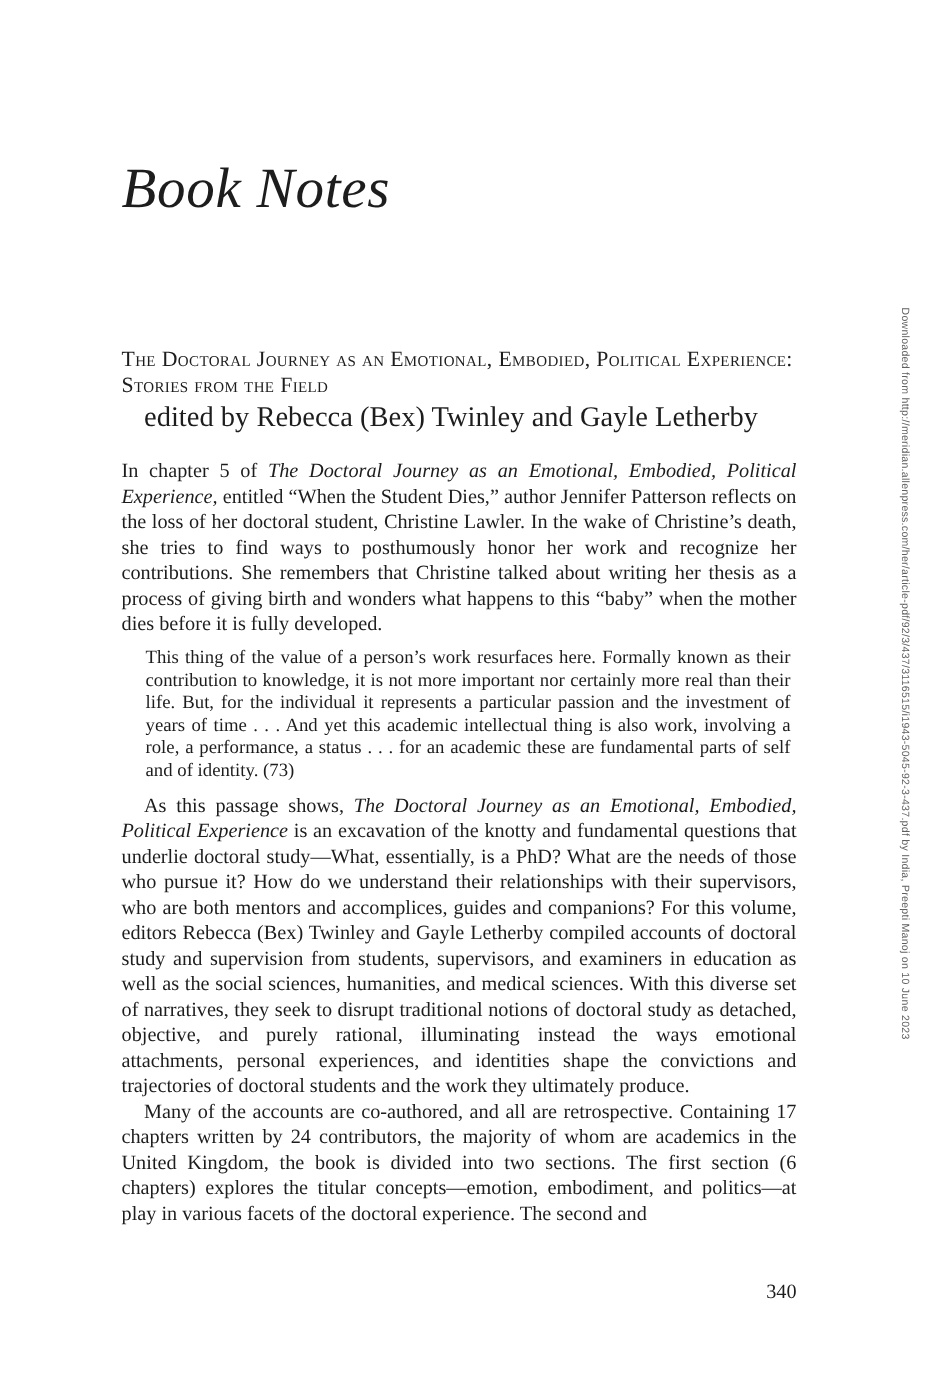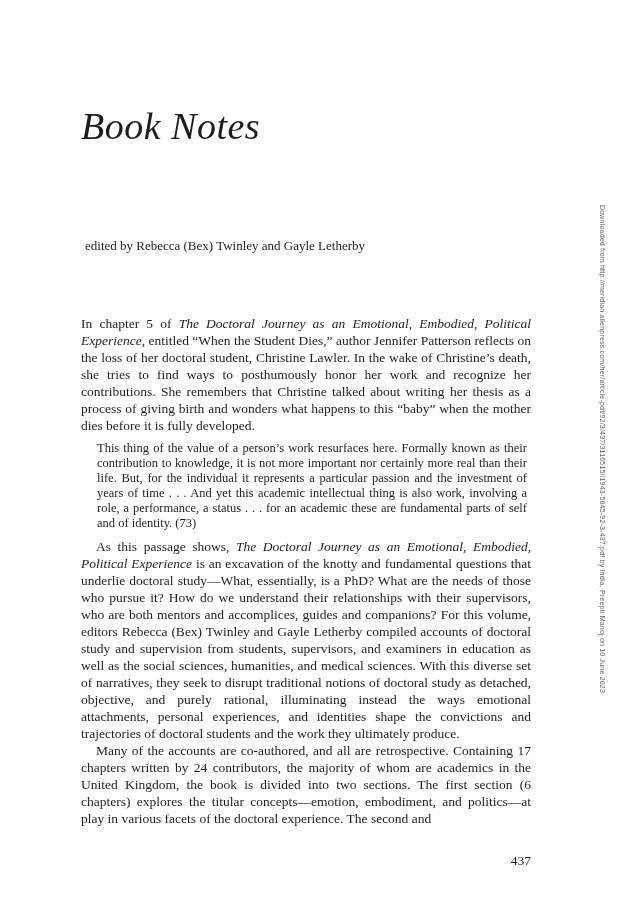--- a/index.html
+++ b/index.html
@@ -34,34 +34,34 @@
   }
   .book-title {
     margin: 0;
     font-weight: normal;
     font-variant: small-caps;
     font-size: 14.5px;
     line-height: 16.5px;
     letter-spacing: 0.25px;
   }
   .editors-line {
-    margin: 5px 0 0 4px;
-    font-size: 13px;
+    margin: 5px 0 0 15px;
+    font-size: 19px;
     line-height: 17px;
   }
   .publication-line {
     margin: 0;
     font-size: 13.5px;
     line-height: 17px;
     font-style: italic;
   }
   .body-text {
     position: absolute;
     left: 81px;
-    top: 315px;
+    top: 305px;
     width: 450px;
     font-size: 13.5px;
     line-height: 17px;
     text-align: justify;
   }
   .body-text p {
     margin: 0;
   }
   .para-indent {
     text-indent: 15px;
@@ -94,25 +94,26 @@
     color: #5f5f5f;
     white-space: nowrap;
   }
 </style>
 </head>
 <body>
 
 <h1 class="section-title">Book Notes</h1>
 
 <header class="review-header">
+  <h2 class="book-title">The Doctoral Journey as an Emotional, Embodied, Political Experience: Stories from the Field</h2>
   <p class="editors-line">edited by Rebecca (Bex) Twinley and Gayle Letherby</p>
 </header>
 
 <main class="body-text">
   <p><span>In chapter 5 of </span><span class="it">The Doctoral Journey as an Emotional, Embodied, Political Experience,</span><span> entitled “When the Student Dies,” author Jennifer Patterson reflects on the loss of her doctoral student, Christine Lawler. In the wake of Christine’s death, she tries to find ways to posthumously honor her work and recognize her contributions. She remembers that Christine talked about writing her thesis as a process of giving birth and wonders what happens to this “baby” when the mother dies before it is fully developed.</span></p>
   <blockquote class="block-quote">This thing of the value of a person’s work resurfaces here. Formally known as their contribution to knowledge, it is not more important nor certainly more real than their life. But, for the individual it represents a particular passion and the investment of years of time . . . And yet this academic intellectual thing is also work, involving a role, a performance, a status . . . for an academic these are fundamental parts of self and of identity. (73)</blockquote>
   <p class="para-indent"><span>As this passage shows, </span><span class="it">The Doctoral Journey as an Emotional, Embodied, Political Experience</span><span> is an excavation of the knotty and fundamental questions that underlie doctoral study—What, essentially, is a PhD? What are the needs of those who pursue it? How do we understand their relationships with their supervisors, who are both mentors and accomplices, guides and companions? For this volume, editors Rebecca (Bex) Twinley and Gayle Letherby compiled accounts of doctoral study and supervision from students, supervisors, and examiners in education as well as the social sciences, humanities, and medical sciences. With this diverse set of narratives, they seek to disrupt traditional notions of doctoral study as detached, objective, and purely rational, illuminating instead the ways emotional attachments, personal experiences, and identities shape the convictions and trajectories of doctoral students and the work they ultimately produce.</span></p>
   <p class="para-indent"><span>Many of the accounts are co-authored, and all are retrospective. Containing 17 chapters written by 24 contributors, the majority of whom are academics in the United Kingdom, the book is divided into two sections. The first section (6 chapters) explores the titular concepts—emotion, embodiment, and politics—at play in various facets of the doctoral experience. The second and</span></p>
 </main>
 
-<div class="page-number">437</div>
+<div class="page-number">340</div>
 
 <div class="watermark">Downloaded from http://meridian.allenpress.com/her/article-pdf/92/3/437/3116515/i1943-5045-92-3-437.pdf by India, Preepti Manoj on 10 June 2023</div>
 
 </body></html>

